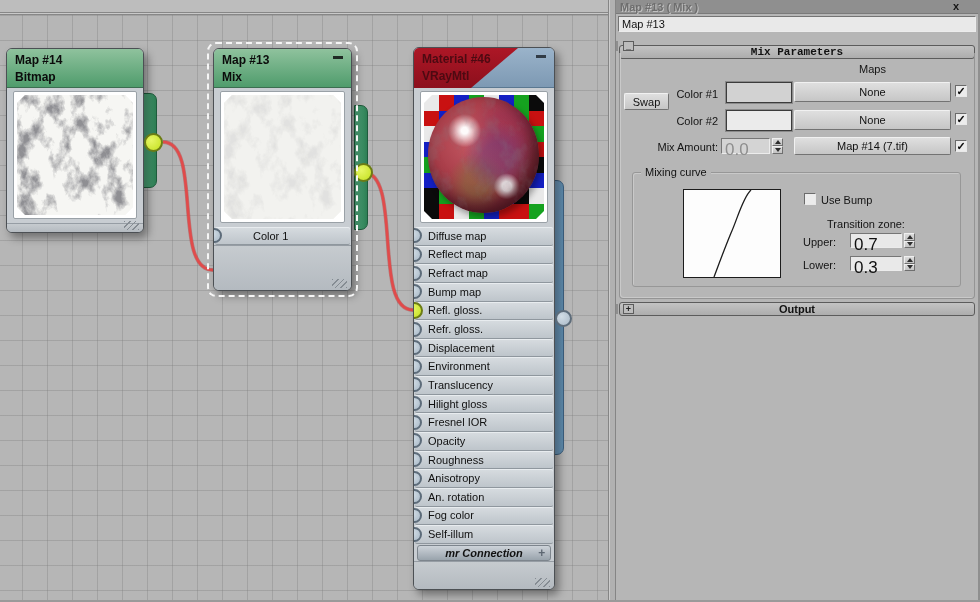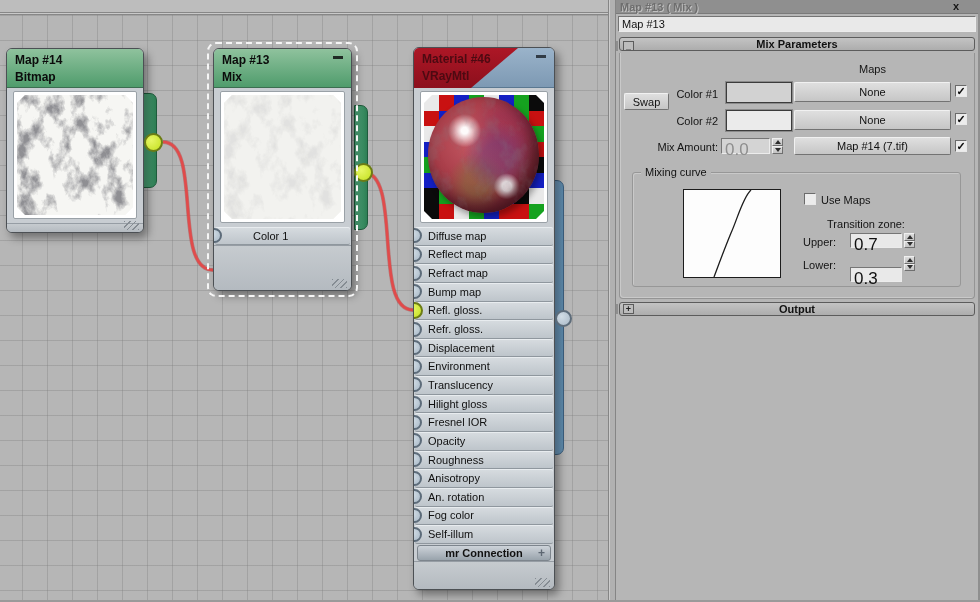--- a/index.html
+++ b/index.html
@@ -63,21 +63,21 @@
   .outbar.blue  { background:linear-gradient(to right,#7ea6c7,#5d8aad); border:1px solid #3d607f; }
   .socket.out { width:19px; height:19px;
             background:radial-gradient(circle at 35% 35%, #e7f766, #c4e01f); border-color:#6c7c15; }
   .socket.out.plain { width:17px; height:17px;
             background:radial-gradient(circle at 35% 35%, #d2dde6, #a8b8c6); border-color:#5d6c7a; }
   .selection { position:absolute; inset:-6px; border:2px dashed #f6f6f6; border-radius:9px;
                z-index:6; pointer-events:none; }
   .mrbar { position:relative; flex:none; height:16px; margin:1px 3px 0 3px;
            border:1px solid #7d858d; border-radius:3px;
            background:linear-gradient(#cdd3d9,#99a3ac); display:flex; align-items:center;
-           justify-content:center; font-weight:bold; font-size:11px; color:#111; }
+           justify-content:center; font-weight:bold; font-size:11px; color:#111;font-style:italic; }
   .mrbar .plus { position:absolute; right:5px; top:0; font-weight:bold; color:#5d6772; font-size:12px; }
   .checker { position:absolute; inset:0; display:grid;
              grid-template-columns:repeat(8,1fr); grid-template-rows:repeat(8,1fr); }
   .sphere { position:absolute; left:3%; top:2%; width:93%; height:93%; border-radius:50%; overflow:hidden;
      background:
       radial-gradient(circle at 33% 29%, rgba(255,255,255,.97) 0 3%, rgba(255,255,255,0) 15%),
       radial-gradient(circle at 71% 77%, rgba(255,255,255,.9) 0 4%, rgba(255,255,255,0) 11%),
       radial-gradient(circle at 63% 52%, rgba(110,60,125,.5) 0 16%, rgba(110,60,125,0) 38%),
       radial-gradient(circle at 44% 74%, rgba(125,125,60,.45) 0 11%, rgba(125,125,60,0) 28%),
       radial-gradient(circle at 72% 28%, rgba(150,45,85,.5) 0 14%, rgba(150,45,85,0) 33%),
@@ -388,21 +388,21 @@
   <div class="splitter"></div>
 
   <div class="panel">
     <div class="ptitle">
       <span class="txt">Map #13 ( Mix )</span>
       <span class="close-x">x</span>
     </div>
     <div class="namefield">Map #13</div>
 
     <span class="edge-mark" style="left:0;top:41px;"></span>
-    <div class="rollhead" style="top:37px;">
+    <div class="rollhead" style="top:45px;font-family:Liberation Mono, monospace;">
       <span>Mix Parameters</span>
     </div>
     <div class="rollbox" style="left:7px;top:41px;">_</div>
     <div class="rframe"></div>
 
     <div class="plabel c-align" style="left:178px;top:63px;width:157px;">Maps</div>
 
     <div class="btn" style="left:8px;top:93px;width:45px;height:17px;">Swap</div>
 
     <div class="plabel r-align" style="left:40px;top:88px;width:62px;">Color #1</div>
@@ -432,32 +432,32 @@
 
     <div class="group" style="left:16px;top:172px;width:329px;height:115px;">
       <span class="glabel">Mixing curve</span>
     </div>
     <div class="curvebox" style="left:67px;top:189px;width:98px;height:89px;">
       <svg width="96" height="87" viewBox="0 0 96 87">
         <path d="M30 87 C36 71 40 60 47 43 C53 30 59 7 67 0" fill="none" stroke="#1c1c1c" stroke-width="1.3"></path>
       </svg>
     </div>
     <div class="cb" style="left:188px;top:193px;"></div>
-    <div class="plabel" style="left:205px;top:194px;">Use Maps</div>
+    <div class="plabel" style="left:205px;top:194px;">Use Bump</div>
     <div class="plabel c-align" style="left:188px;top:218px;width:124px;">Transition zone:</div>
 
     <div class="plabel r-align" style="left:178px;top:236px;width:42px;">Upper:</div>
     <div class="field" style="left:234px;top:233px;width:52px;height:15px;">0.7</div>
     <div class="spin" style="left:288px;top:233px;height:15px;">
       <span class="up"></span>
       <span class="down"></span>
     </div>
 
     <div class="plabel r-align" style="left:178px;top:259px;width:42px;">Lower:</div>
-    <div class="field" style="left:234px;top:256px;width:52px;height:15px;margin-top:11px;">0.3</div>
+    <div class="field" style="left:234px;top:256px;width:52px;height:15px;">0.3</div>
     <div class="spin" style="left:288px;top:256px;height:15px;">
       <span class="up"></span>
       <span class="down"></span>
     </div>
 
     <span class="edge-mark" style="left:0;top:304px;"></span>
     <div class="rollhead" style="top:302px;">
       <span>Output</span>
     </div>
     <div class="rollbox" style="left:7px;top:304px;">+</div>

